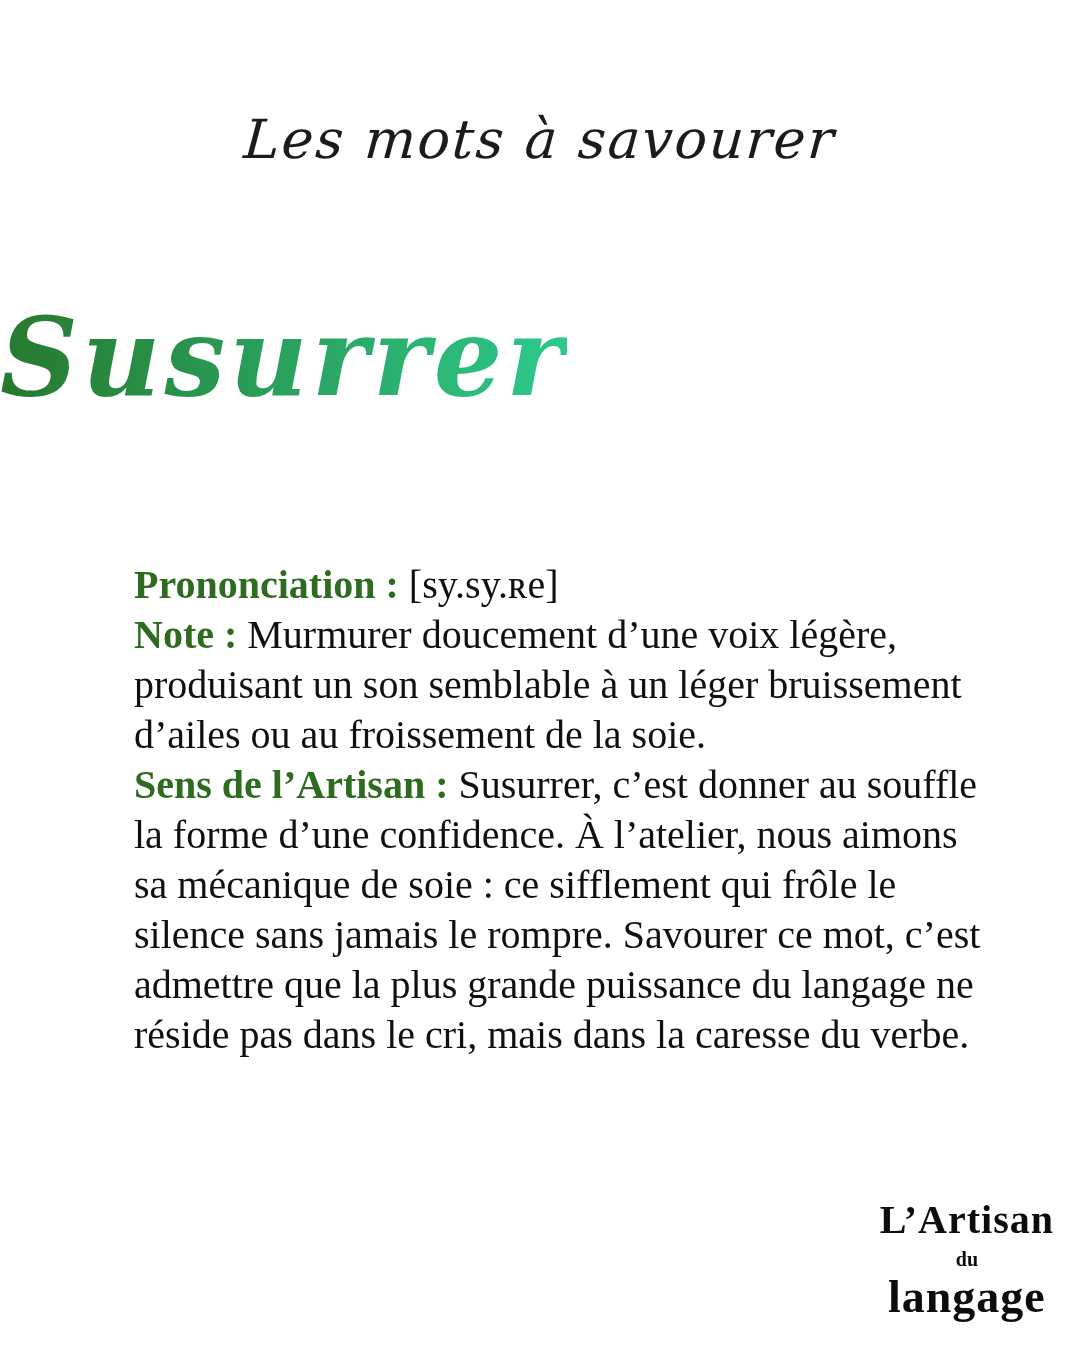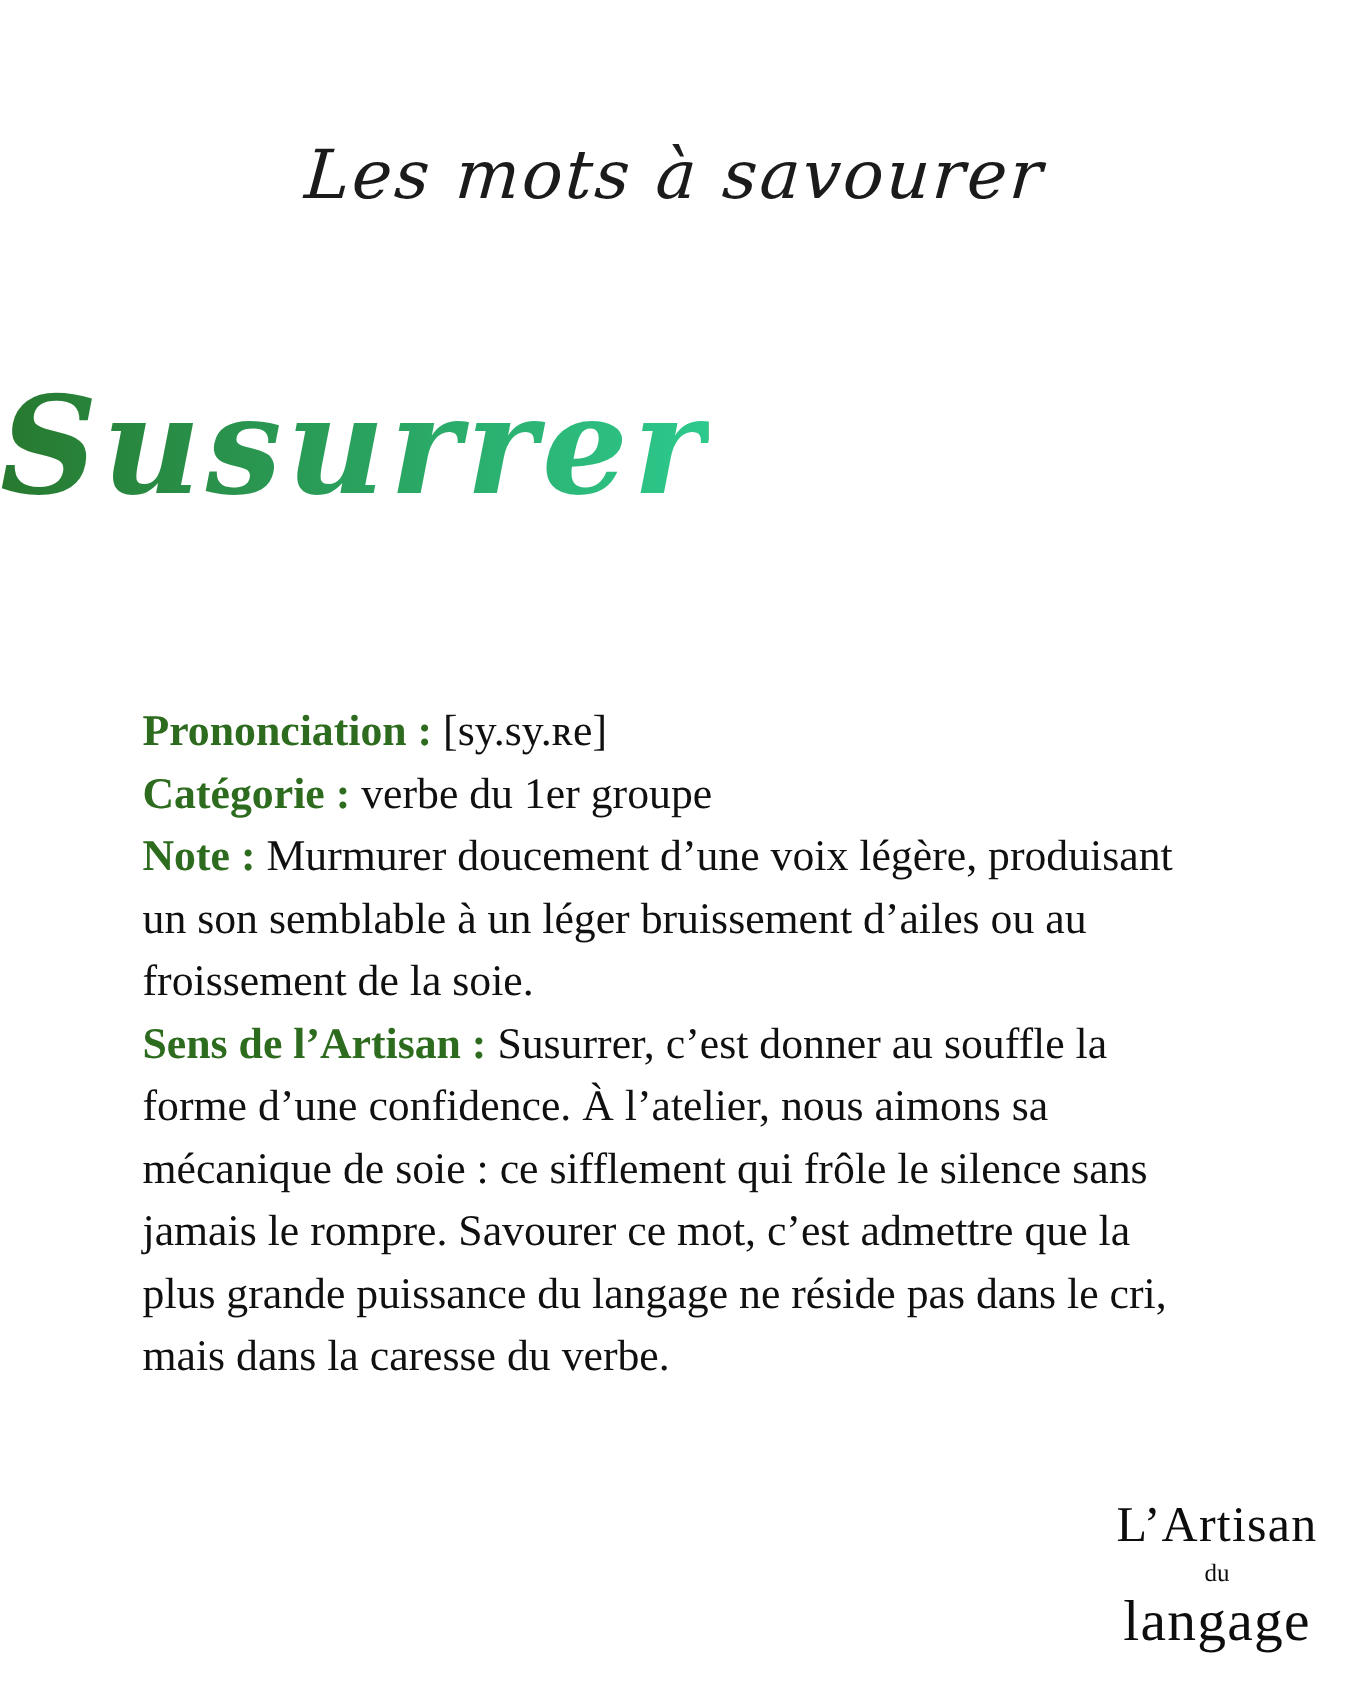--- a/index.html
+++ b/index.html
@@ -71,40 +71,40 @@
       -webkit-background-clip: text;
       background-clip: text;
       color: transparent;
     }
   }
 
   
   .entry {
     position: absolute;
     top: 560px;
-    left: 114px;
+    left: 134px;
     width: 850px;
-    font-size: 35px;
+    font-size: 40px;
     line-height: 50px;
     color: var(--ink);
   }
   .entry p { margin: 0; }
   .field-label {
     font-weight: 700;
     color: var(--label-green);
   }
 
   
   .brand {
     position: absolute;
     top: 1200px;
     right: 26px;
     text-align: center;
     color: #0d0d0d;
-    font-weight: 400;
+    font-weight: 700;
     line-height: 1;
   }
   .brand-top { font-size: 40px; letter-spacing: 1px; }
   .brand-mid { font-size: 20px; margin-top: 9px; }
   .brand-bottom { font-size: 46px; margin-top: 5px; letter-spacing: 1px; text-align: center; }
 </style>
 </head>
 <body>
 
 <div class="card">
@@ -116,24 +116,20 @@
   <div class="word-wrap">
     <h1 class="word">Susurrer</h1>
   </div>
 
   <div class="entry">
     <p class="entry-line">
       <span class="field-label">Prononciation :</span>
       <span class="field-value">[sy.sy.ʀe]</span>
     </p>
     <p class="entry-line">
-      <span class="field-label">Catégorie :</span>
-      <span class="field-value">verbe du 1er groupe</span>
-    </p>
-    <p class="entry-line">
       <span class="field-label">Note :</span>
       <span class="field-value">Murmurer doucement d’une voix légère, produisant un son semblable à un léger bruissement d’ailes ou au froissement de la soie.</span>
     </p>
     <p class="entry-line">
       <span class="field-label">Sens de l’Artisan :</span>
       <span class="field-value">Susurrer, c’est donner au souffle la forme d’une confidence. À l’atelier, nous aimons sa mécanique de soie : ce sifflement qui frôle le silence sans jamais le rompre. Savourer ce mot, c’est admettre que la plus grande puissance du langage ne réside pas dans le cri, mais dans la caresse du verbe.</span>
     </p>
   </div>
 
   <div class="brand">

